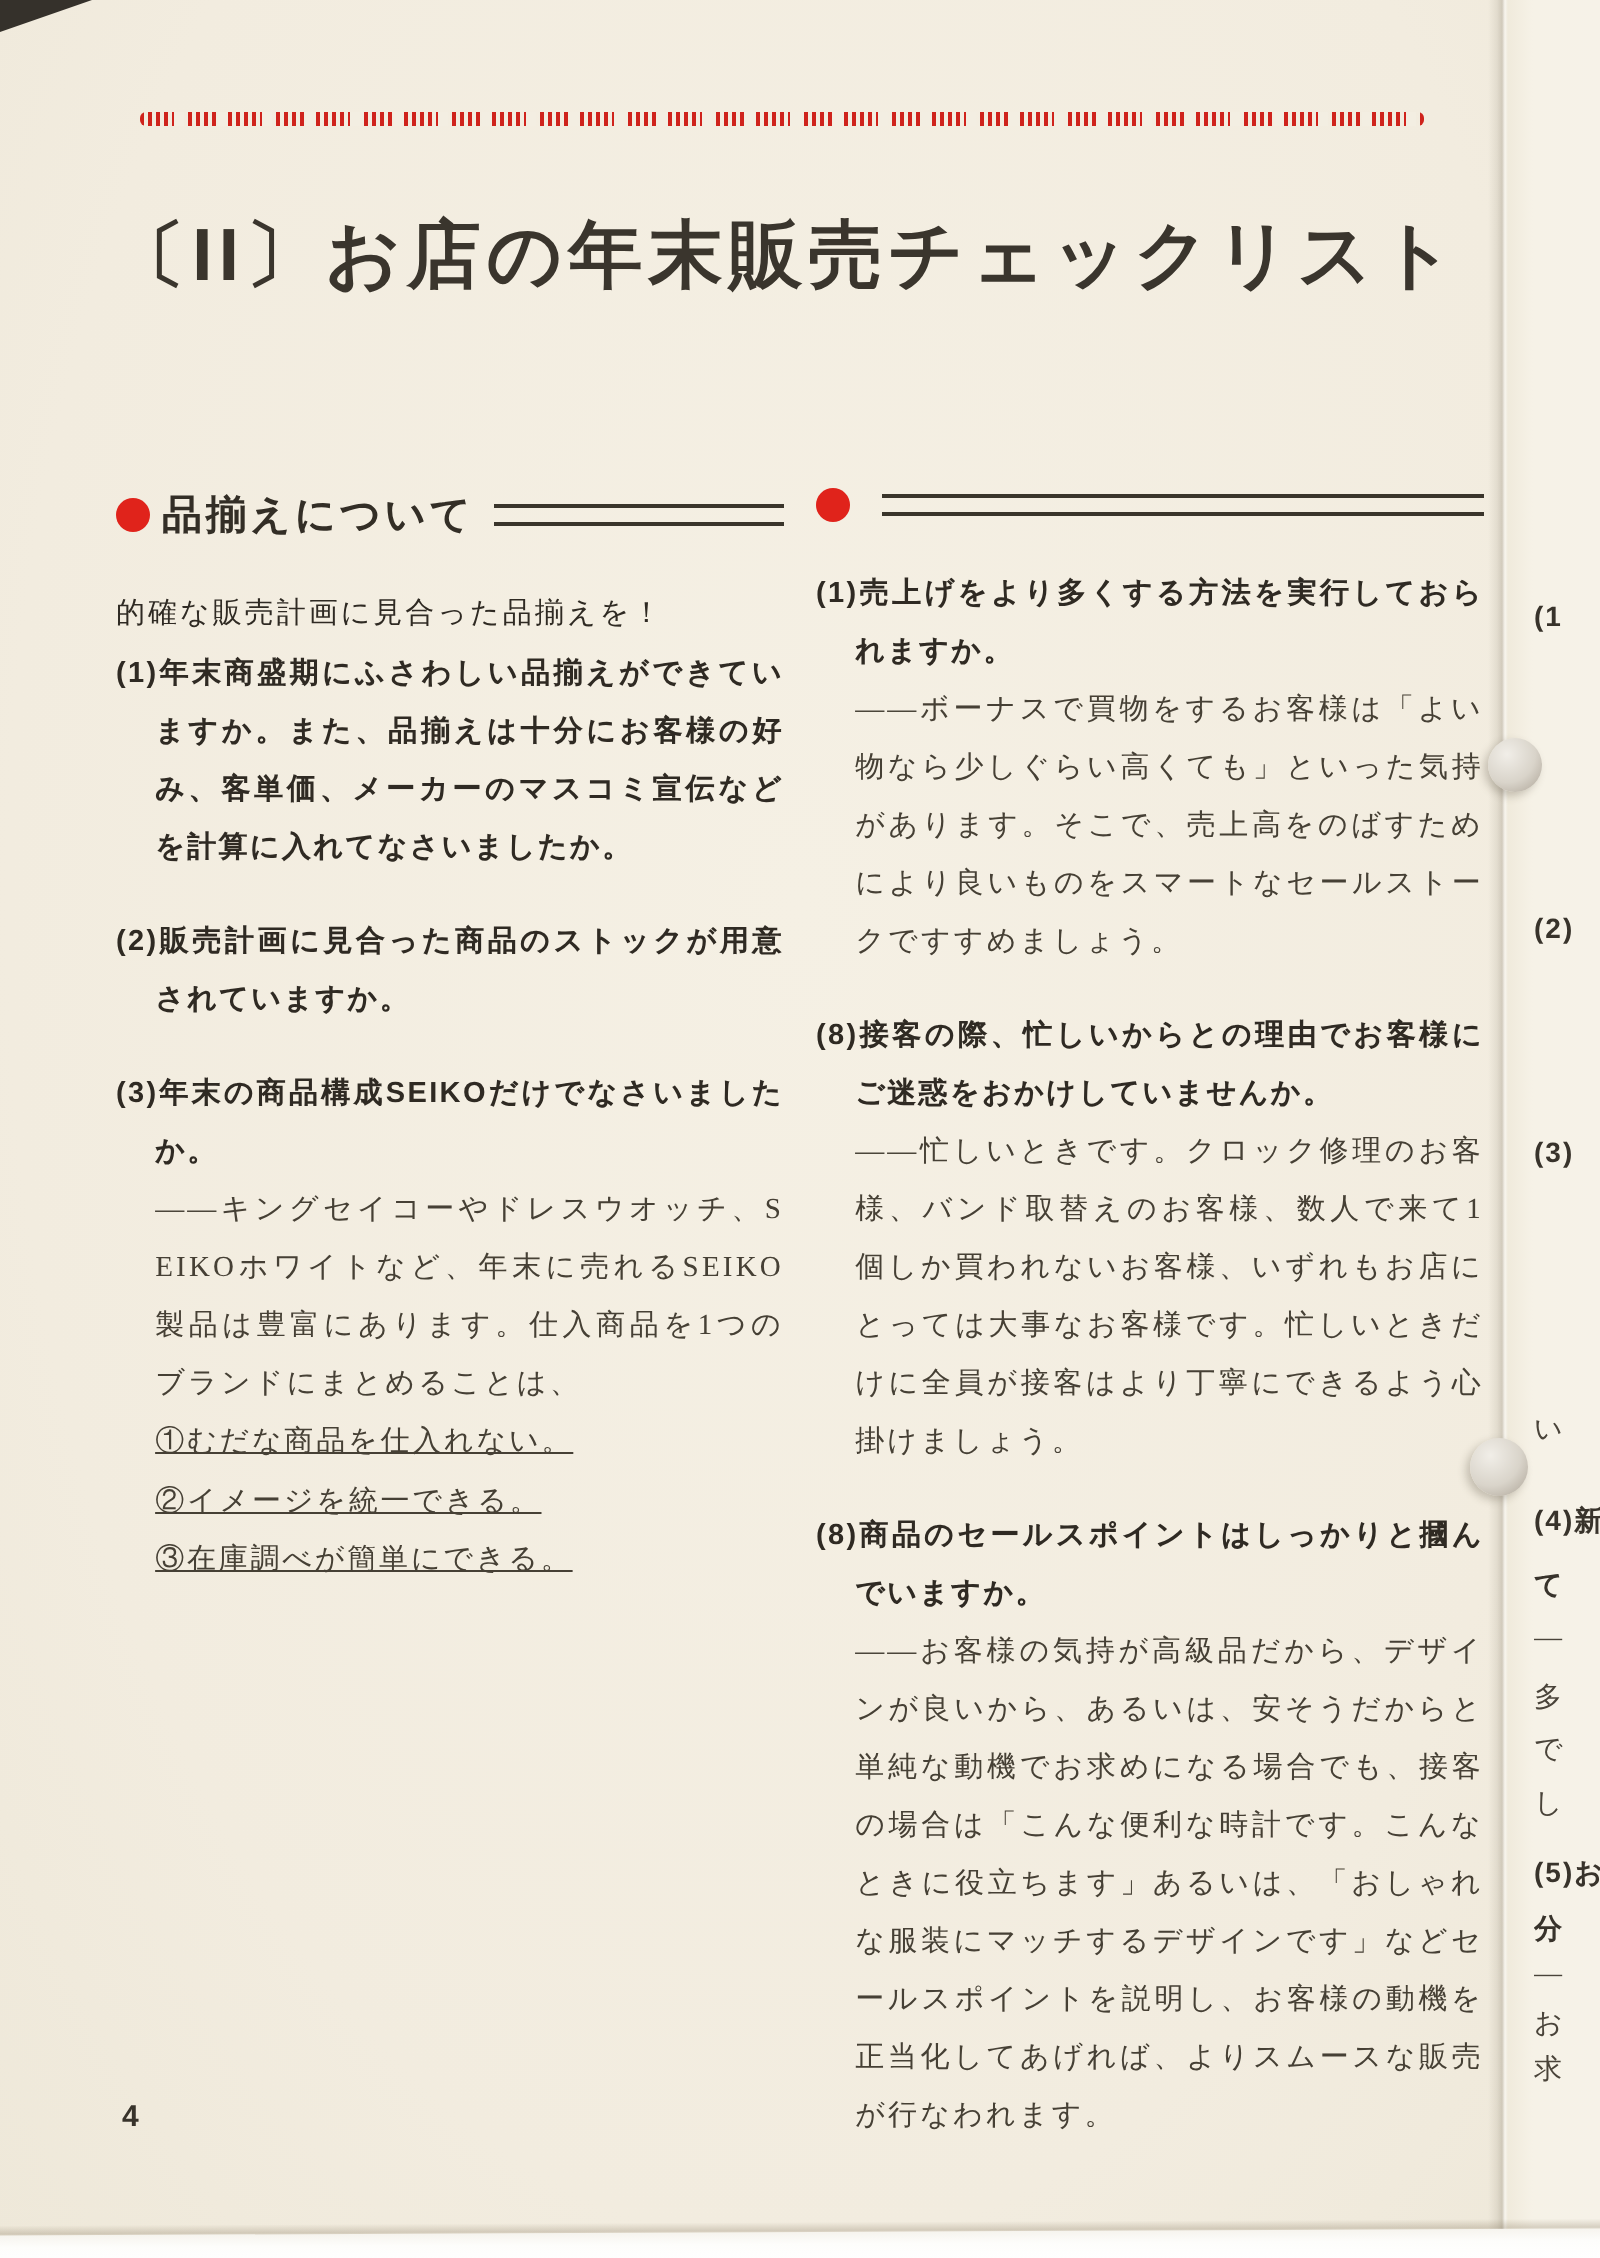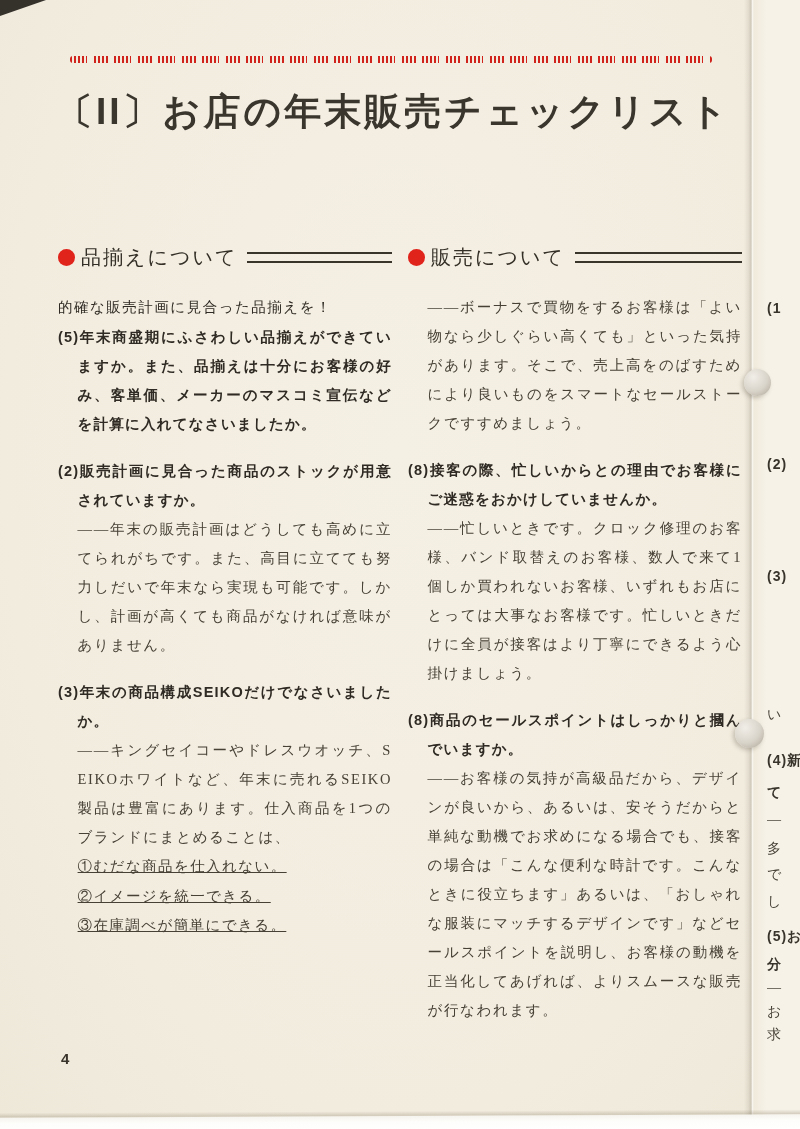--- a/index.html
+++ b/index.html
@@ -18,30 +18,30 @@
   
   .stitch{position:absolute;left:70px;top:56px;width:642px;height:7px;
     background-image:
       repeating-linear-gradient(90deg, rgba(243,238,226,0) 0 17px, #f3eee2 17px 22px),
       repeating-linear-gradient(90deg, #cf231c 0 2px, rgba(207,35,28,0) 2px 4px);
     border-radius:3px;}
   .stitch-next{position:absolute;left:793px;top:59px;width:0;height:0;
     border-top:5px solid transparent;border-bottom:5px solid transparent;
     border-right:9px solid #cf231c;}
   
-  .title{position:absolute;left:56px;top:62px;width:700px;
+  .title{position:absolute;left:56px;top:78px;width:700px;
     font-size:37px;font-weight:700;letter-spacing:3px;color:#3a352d;}
   
   .col{position:absolute;top:244px;width:334px;color:#433d33;}
   .col-left{left:58px;}
   .col-right{left:408px;}
   .sec-head{display:flex;align-items:center;margin-bottom:22px;}
   .bullet{width:17px;height:17px;border-radius:50%;background:#e0231b;
     margin-right:6px;flex:0 0 auto;}
-  .sec-title{font-size:20px;font-weight:400;letter-spacing:2px;color:#332e26;white-space:nowrap;}
+  .sec-title{font-size:20px;font-weight:700;letter-spacing:2px;color:#332e26;white-space:nowrap;}
   .sec-rule{flex:1 1 auto;height:7px;border-top:2px solid #3a352b;
     border-bottom:2px solid #3a352b;margin-left:10px;}
   .lead{font-size:14.5px;font-weight:400;letter-spacing:1.5px;
     line-height:29px;margin-bottom:1px;color:#2f2a23;}
   .q{font-size:14.5px;font-weight:700;letter-spacing:1.2px;line-height:29px;
     padding-left:1.35em;text-indent:-1.35em;color:#2f2a23;
     text-align:justify;word-break:break-all;}
   .a{font-family:"Liberation Serif", serif;font-size:14.5px;letter-spacing:1.6px;
     line-height:29px;padding-left:1.35em;color:#464035;
     text-align:justify;word-break:break-all;}
@@ -85,37 +85,36 @@
 
   <h1 class="title">〔II〕お店の年末販売チェックリスト</h1>
 
   <div class="col col-left">
     <div class="sec-head">
       <span class="bullet"></span>
       <span class="sec-title">品揃えについて</span>
       <span class="sec-rule"></span>
     </div>
     <div class="lead">的確な販売計画に見合った品揃えを！</div>
-    <div class="q">(5)年末商盛期にふさわしい品揃えができていますか。また、品揃えは十分にお客様の好み、客単価、メーカーのマスコミ宣伝などを計算に入れてなさいましたか。</div>
+    <div class="q">(1)年末商盛期にふさわしい品揃えができていますか。また、品揃えは十分にお客様の好み、客単価、メーカーのマスコミ宣伝などを計算に入れてなさいましたか。</div>
     <div class="q mt">(2)販売計画に見合った商品のストックが用意されていますか。</div>
-    <div class="a">——年末の販売計画はどうしても高めに立てられがちです。また、高目に立てても努力しだいで年末なら実現も可能です。しかし、計画が高くても商品がなければ意味がありません。</div>
     <div class="q mt">(3)年末の商品構成SEIKOだけでなさいましたか。</div>
     <div class="a">——キングセイコーやドレスウオッチ、SEIKOホワイトなど、年末に売れるSEIKO製品は豊富にあります。仕入商品を1つのブランドにまとめることは、</div>
     <div class="li">①むだな商品を仕入れない。</div>
     <div class="li">②イメージを統一できる。</div>
     <div class="li">③在庫調べが簡単にできる。</div>
 
   </div>
 
   <div class="col col-right">
     <div class="sec-head">
       <span class="bullet"></span>
-      <span class="sec-title">販売について</span>
       <span class="sec-rule"></span>
     </div>
+    <div class="q">(1)売上げをより多くする方法を実行しておられますか。</div>
     <div class="a">——ボーナスで買物をするお客様は「よい物なら少しぐらい高くても」といった気持があります。そこで、売上高をのばすためにより良いものをスマートなセールストークですすめましょう。</div>
     <div class="q mt">(8)接客の際、忙しいからとの理由でお客様にご迷惑をおかけしていませんか。</div>
     <div class="a">——忙しいときです。クロック修理のお客様、バンド取替えのお客様、数人で来て1個しか買われないお客様、いずれもお店にとっては大事なお客様です。忙しいときだけに全員が接客はより丁寧にできるよう心掛けましょう。</div>
     <div class="q mt">(8)商品のセールスポイントはしっかりと摑んでいますか。</div>
     <div class="a">——お客様の気持が高級品だから、デザインが良いから、あるいは、安そうだからと単純な動機でお求めになる場合でも、接客の場合は「こんな便利な時計です。こんなときに役立ちます」あるいは、「おしゃれな服装にマッチするデザインです」などセールスポイントを説明し、お客様の動機を正当化してあげれば、よりスムースな販売が行なわれます。</div>
   </div>
 
   <div class="pagenum">4</div>
 
   <div class="next-page"></div>

